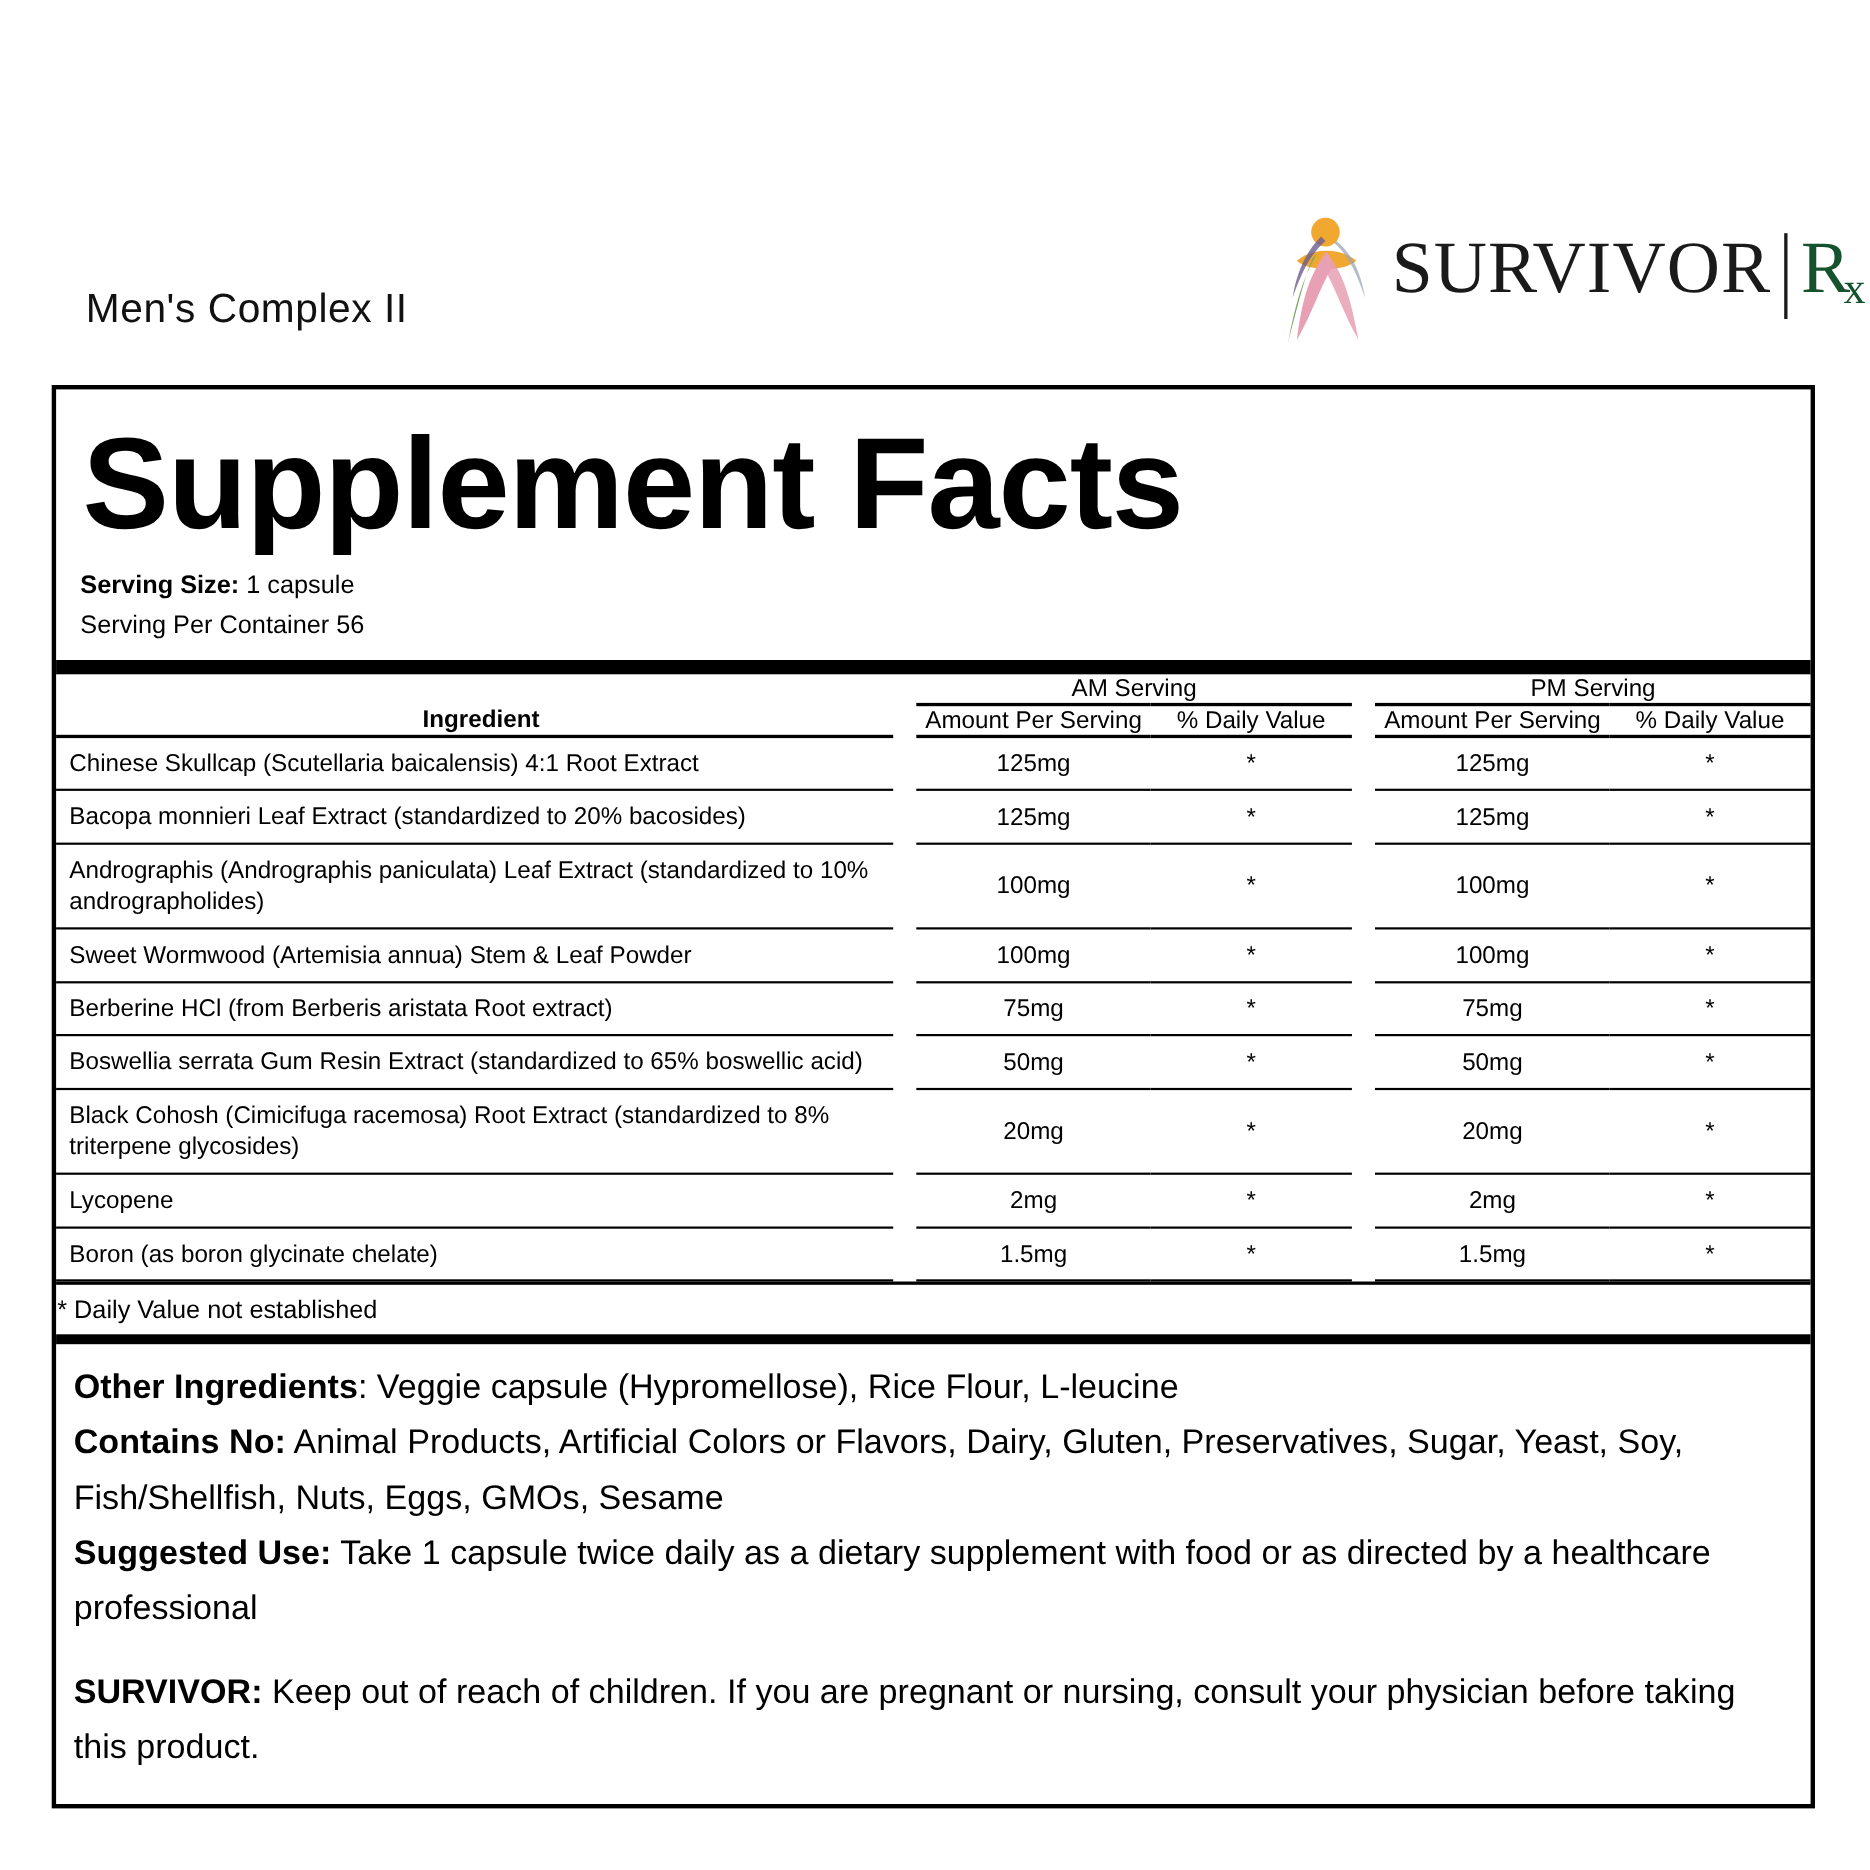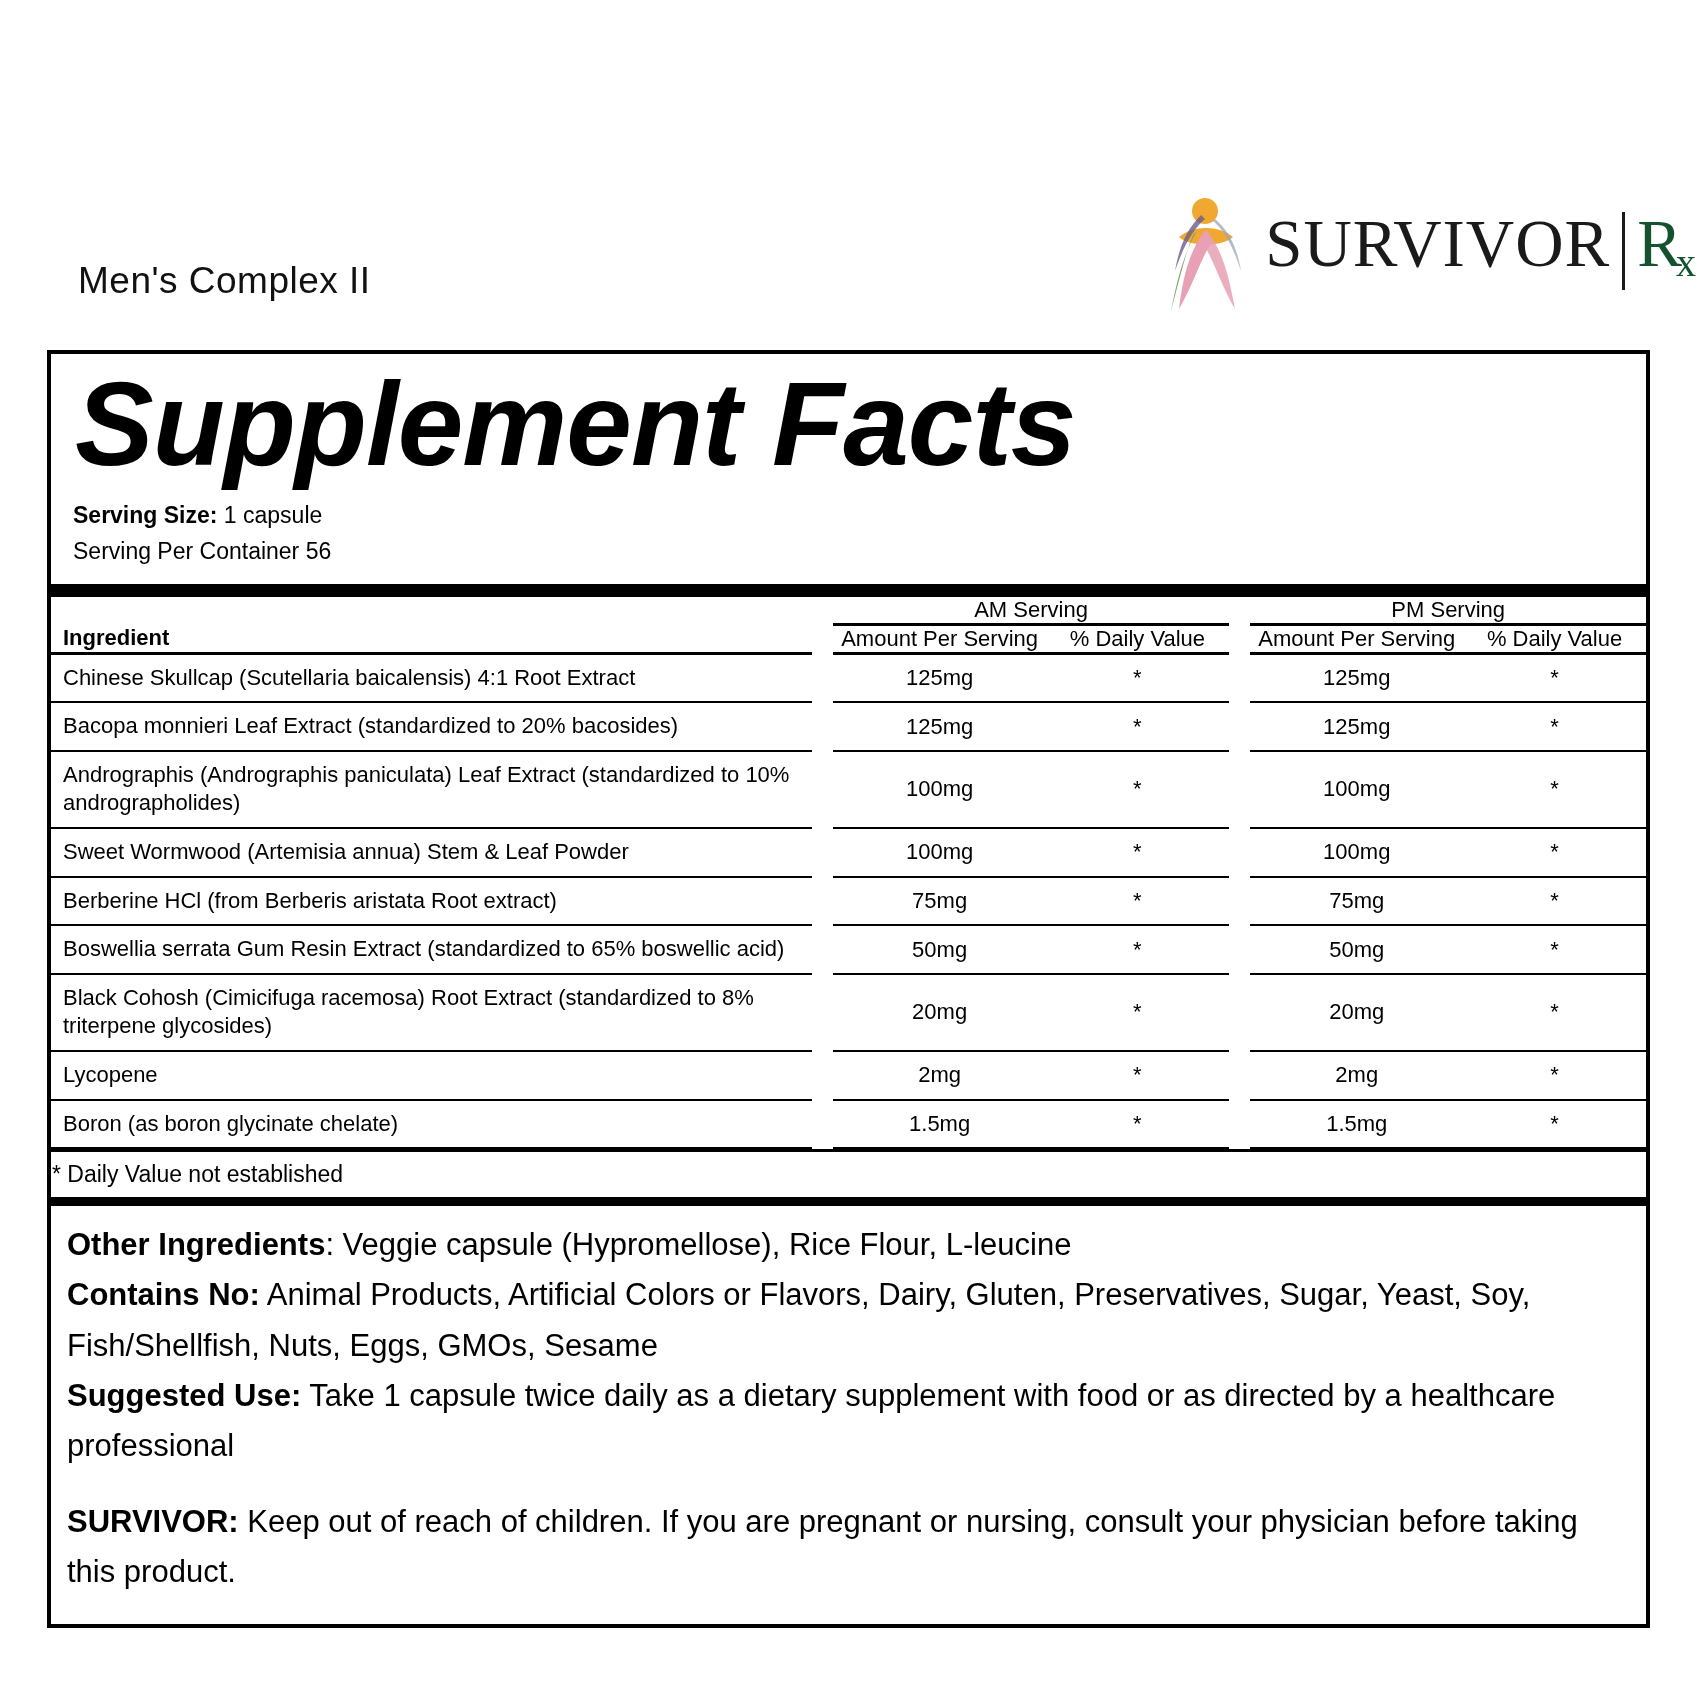--- a/index.html
+++ b/index.html
@@ -87,23 +87,22 @@
     border: 4px solid #000;
     box-sizing: border-box;
     background: #fff;
   }
 
   .sf-title {
     font-size: 118px;
     font-weight: bold;
     letter-spacing: -1px;
     line-height: 1.02;
-    padding: 10px 0 4px 24px;
+    padding: 26px 0 4px 24px;
     white-space: nowrap;
-    font-style: italic;
   }
 
   .serving-block {
     padding: 10px 0 14px 22px;
     font-size: 23px;
     line-height: 1.55;
   }
   .serving-block b { font-weight: bold; }
 
   .rule-thick {
@@ -137,21 +136,21 @@
     border-bottom: 3px solid #000;
   }
 
   .sub-head td {
     text-align: center;
     font-size: 22px;
     padding: 7px 0 9px 0;
     border-bottom: 3px solid #000;
   }
   .sub-head td.ing-head {
-    text-align: left;
+    text-align: center;
     padding-left: 12px;
     font-weight: bold;
   }
 
   tr.ing-row td {
     border-bottom: 2px solid #000;
     padding: 9px 0 9px 0;
     text-align: center;
   }
   tr.ing-row td.ing-name {

